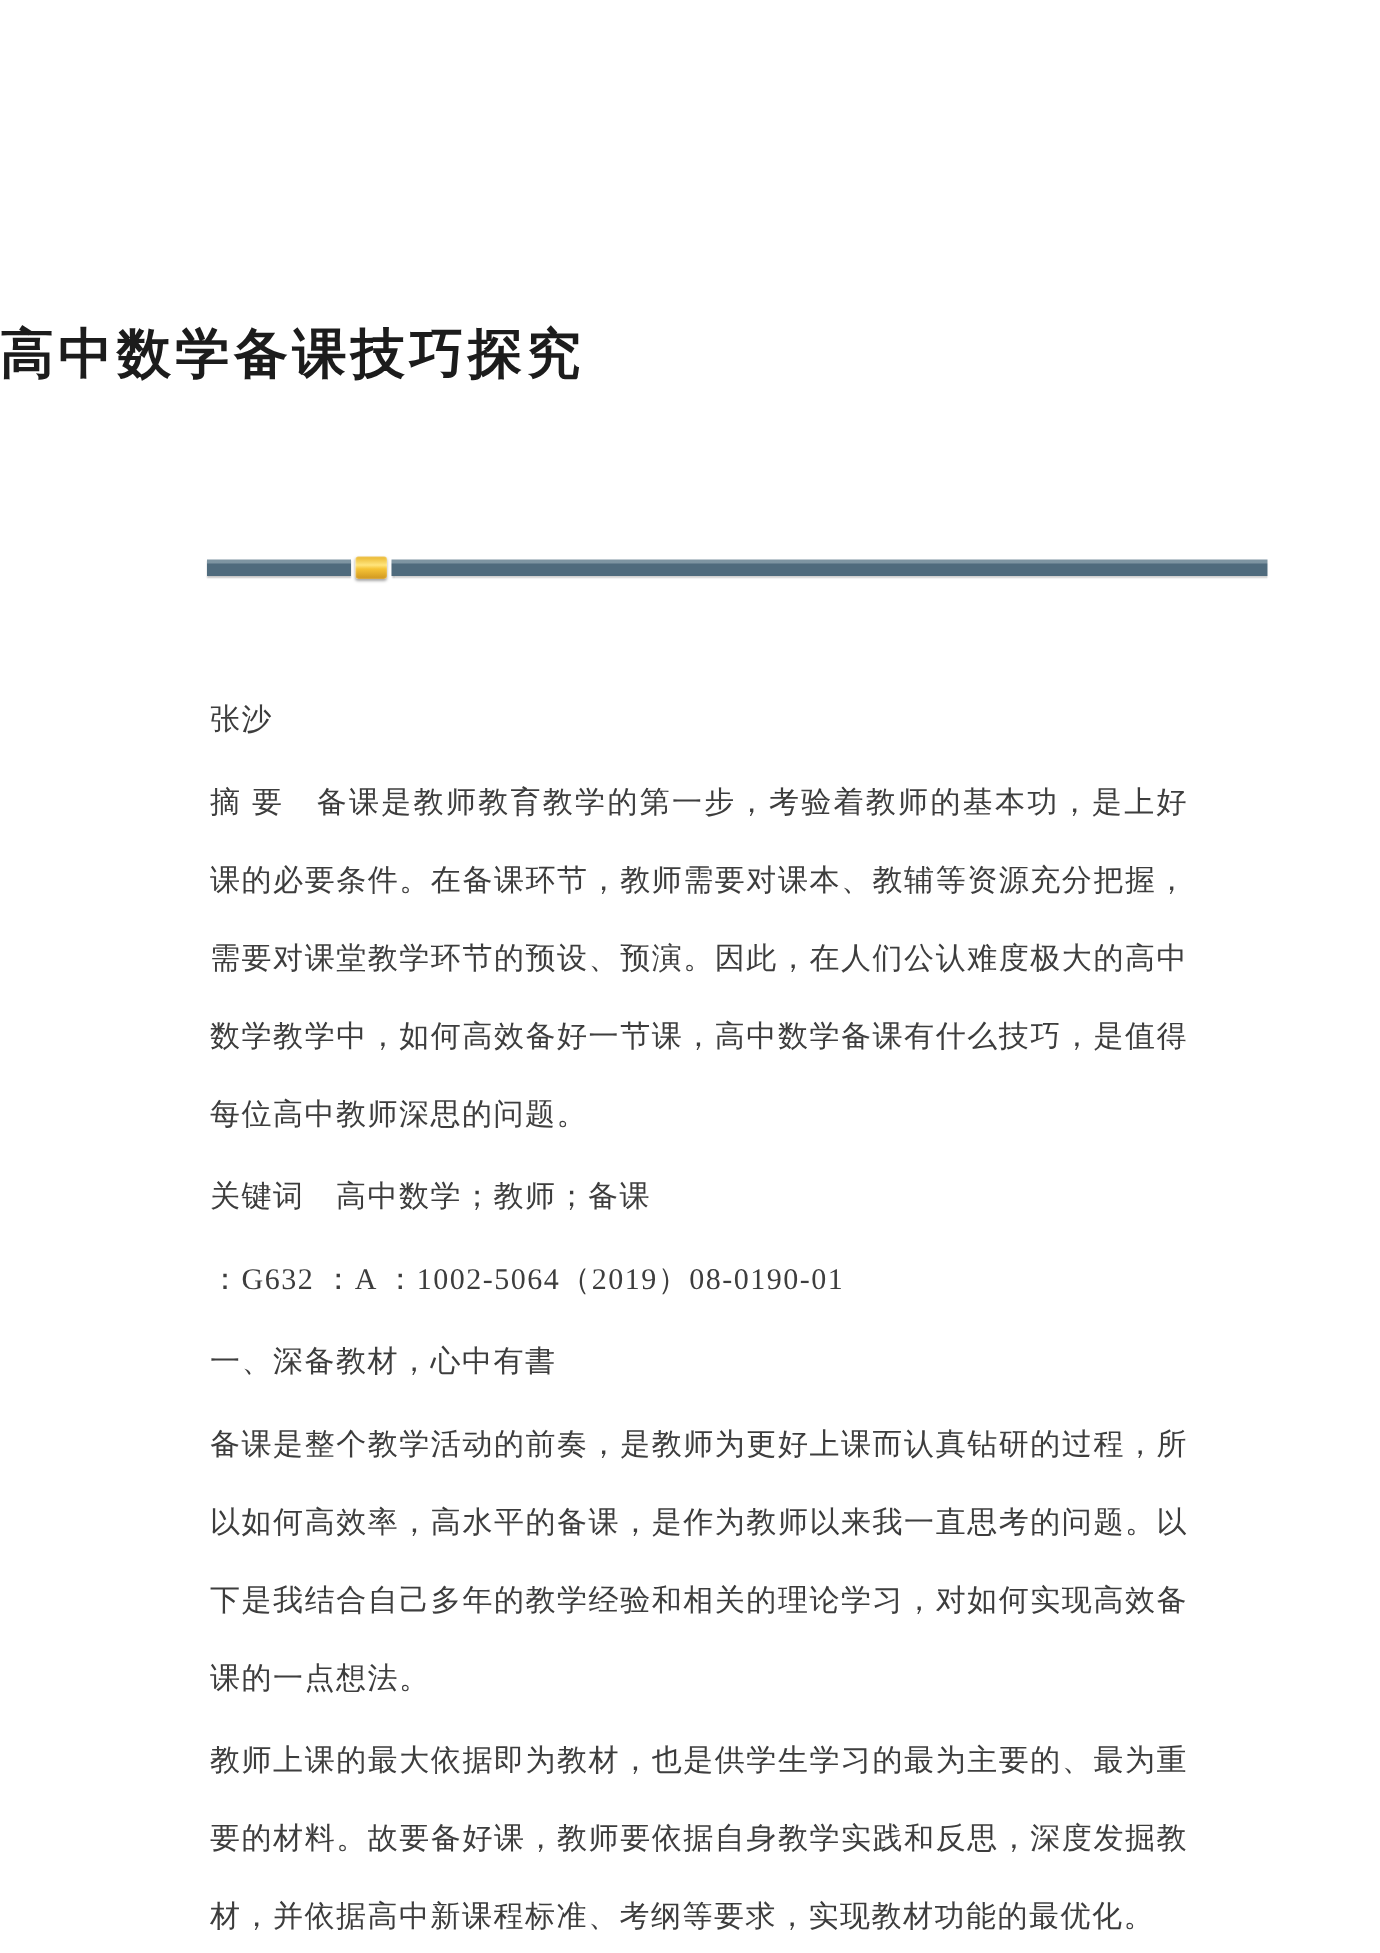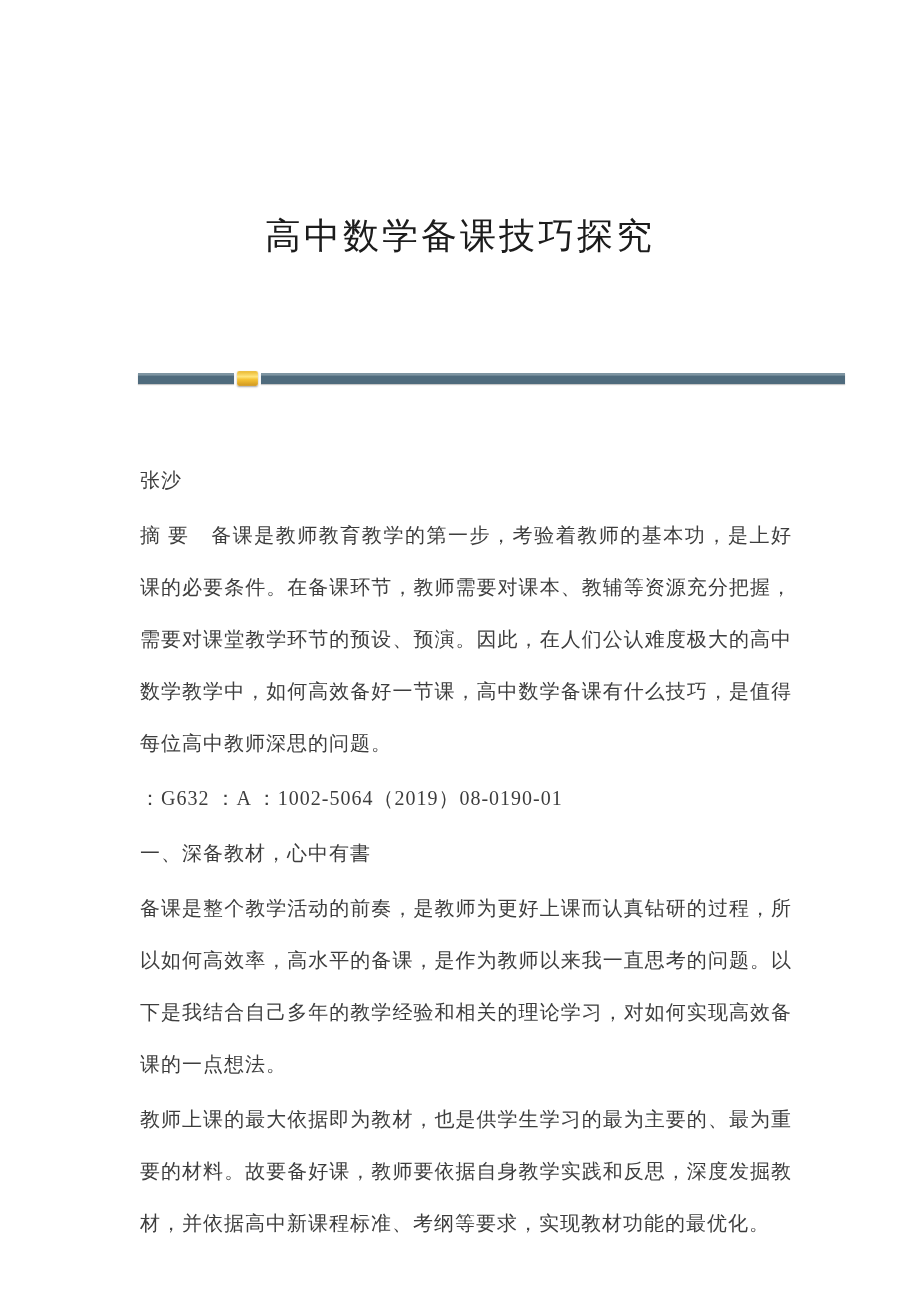--- a/index.html
+++ b/index.html
@@ -10,23 +10,22 @@
   .page {
     position: relative;
     width: 920px;
     height: 1302px;
     background: #ffffff;
     overflow: hidden;
     font-family: "Liberation Serif", "DejaVu Serif", serif;
   }
   .doc-title {
     margin: 212px 0 0 0;
-    text-align: center;
     font-size: 36px;
-    font-weight: 400;
+    font-weight: 700;
     letter-spacing: 3px;
     color: #1c1c1c;
     line-height: 48px;
   }
   .divider {
     margin: 110px 0 0 138px;
     width: 707px;
     height: 16px;
     display: flex;
     align-items: center;
@@ -73,19 +72,20 @@
 
   <div class="divider">
     <span class="bar bar-left"></span>
     <span class="divider-icon"></span>
     <span class="bar bar-right"></span>
   </div>
 
   <div class="body-text">
     <p>张沙</p>
     <p>摘 要　备课是教师教育教学的第一步，考验着教师的基本功，是上好课的必要条件。在备课环节，教师需要对课本、教辅等资源充分把握，需要对课堂教学环节的预设、预演。因此，在人们公认难度极大的高中数学教学中，如何高效备好一节课，高中数学备课有什么技巧，是值得每位高中教师深思的问题。</p>
+    <p>关键词　高中数学；教师；备课</p>
     <p>：G632 ：A ：1002-5064（2019）08-0190-01</p>
     <p>一、深备教材，心中有書</p>
     <p>备课是整个教学活动的前奏，是教师为更好上课而认真钻研的过程，所以如何高效率，高水平的备课，是作为教师以来我一直思考的问题。以下是我结合自己多年的教学经验和相关的理论学习，对如何实现高效备课的一点想法。</p>
     <p>教师上课的最大依据即为教材，也是供学生学习的最为主要的、最为重要的材料。故要备好课，教师要依据自身教学实践和反思，深度发掘教材，并依据高中新课程标准、考纲等要求，实现教材功能的最优化。</p>
   </div>
 
 </div>
 
 </body></html>

